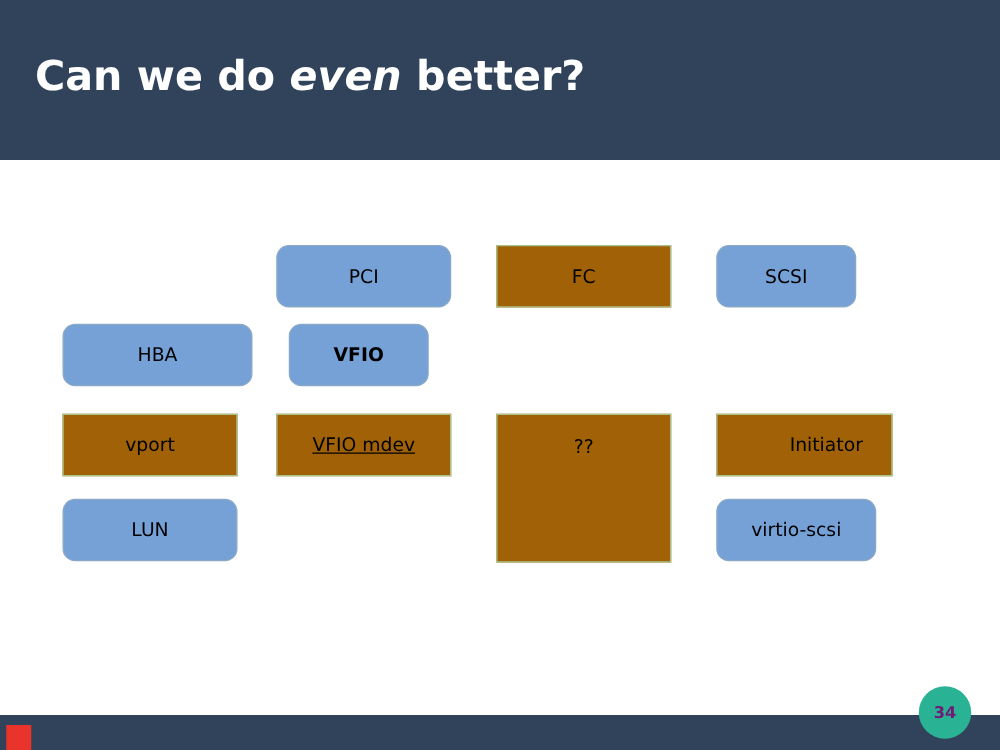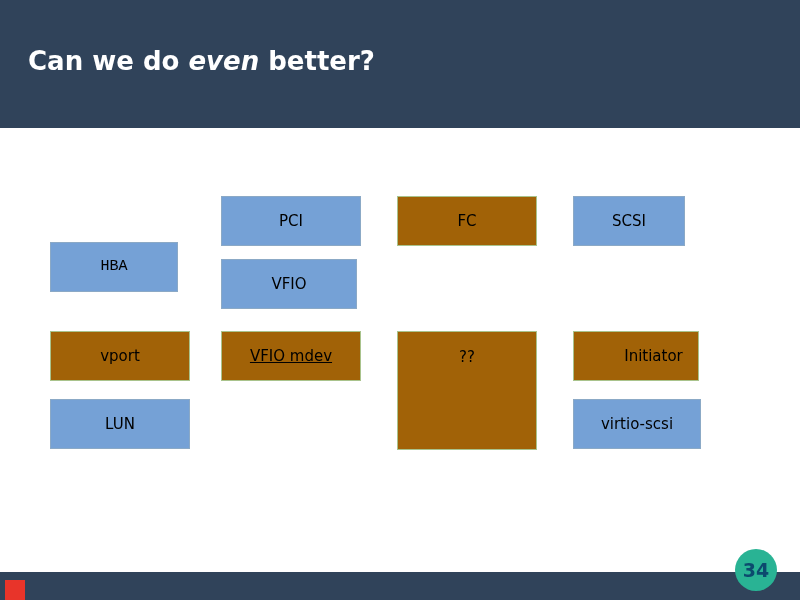--- a/index.html
+++ b/index.html
@@ -25,21 +25,21 @@
     left: 0;
     top: 0;
     width: 800px;
     height: 128px;
     background: #30435a;
   }
   #slide-title {
     position: absolute;
     left: 28px;
     top: 40px;
-    font-size: 26px;
+    font-size: 33px;
     font-weight: bold;
     color: #ffffff;
     letter-spacing: 0px;
     white-space: nowrap;
     line-height: 42px;
   }
   #slide-title .em {
     font-style: italic;
   }
 
@@ -57,21 +57,21 @@
     border: 1px solid #9aa7a0;
     display: flex;
     align-items: center;
     justify-content: center;
     text-align: center;
     color: #000000;
     font-size: 15px;
     line-height: 18px;
     padding: 2px 4px;
   }
-  .node.blue  { background: #75a1d6; border-color: #8ba9c6; }
+  .node.blue  { background: #75a1d6; border-color: #8ba9c6; border-radius: 10px; }
   .node.green { background: #a16207; border-color: #a9c38c; }
   .node.top-label {
     align-items: flex-start;
     padding-top: 16px;
   }
   .node-label { display: block; }
 
   
   #footer-bar {
     position: absolute;
@@ -90,68 +90,68 @@
     background: #e8342a;
   }
   #page-badge {
     position: absolute;
     left: 735px;
     top: 549px;
     width: 42px;
     height: 42px;
     border-radius: 50%;
     background: #29b394;
-    color: #0c4a6e;
-    font-size: 19px;
+    color: #701a75;
+    font-size: 13px;
     font-weight: bold;
     display: flex;
     align-items: center;
     justify-content: center;
   }
 </style>
 </head>
 <body>
 
 <div id="slide">
 
   <div id="title-bar">
     <div id="slide-title">
       <span>Can we do </span><span class="em">even</span><span> better?</span>
     </div>
   </div>
 
   <div id="diagram">
-      <div class="node blue" style="left: 50px; top: 114px; width: 128px; height: 50px; font-family: Liberation Mono, monospace;">
+      <div class="node blue" style="left: 50px; top: 131px; width: 152px; height: 50px;">
         <span class="node-label">HBA</span>
       </div>
       <div class="node green" style="left: 50px; top: 203px; width: 140px; height: 50px;">
         <span class="node-label">vport</span>
       </div>
       <div class="node blue" style="left: 50px; top: 271px; width: 140px; height: 50px;">
         <span class="node-label">LUN</span>
       </div>
       <div class="node blue" style="left: 221px; top: 68px; width: 140px; height: 50px;">
         <span class="node-label">PCI</span>
       </div>
-      <div class="node blue" style="left: 221px; top: 131px; width: 136px; height: 50px;">
+      <div class="node blue" style="left: 231px; top: 131px; width: 112px; height: 50px; font-weight: bold;">
         <span class="node-label">VFIO</span>
       </div>
       <div class="node green" style="left: 221px; top: 203px; width: 140px; height: 50px; text-decoration: underline;">
         <span class="node-label">VFIO mdev</span>
       </div>
       <div class="node green" style="left: 397px; top: 68px; width: 140px; height: 50px;">
         <span class="node-label">FC</span>
       </div>
       <div class="node green top-label" style="left: 397px; top: 203px; width: 140px; height: 119px;">
         <span class="node-label">??</span>
       </div>
       <div class="node blue" style="left: 573px; top: 68px; width: 112px; height: 50px;">
         <span class="node-label">SCSI</span>
       </div>
-      <div class="node green" style="left: 573px; top: 203px; width: 126px; height: 50px; padding-left: 39px;">
+      <div class="node green" style="left: 573px; top: 203px; width: 141px; height: 50px; padding-left: 39px;">
         <span class="node-label">Initiator</span>
       </div>
       <div class="node blue" style="left: 573px; top: 271px; width: 128px; height: 50px;">
         <span class="node-label">virtio-scsi</span>
       </div>
     </div>
 
   <div id="footer-bar"></div>
   <div id="footer-accent"></div>
   <div id="page-badge">

